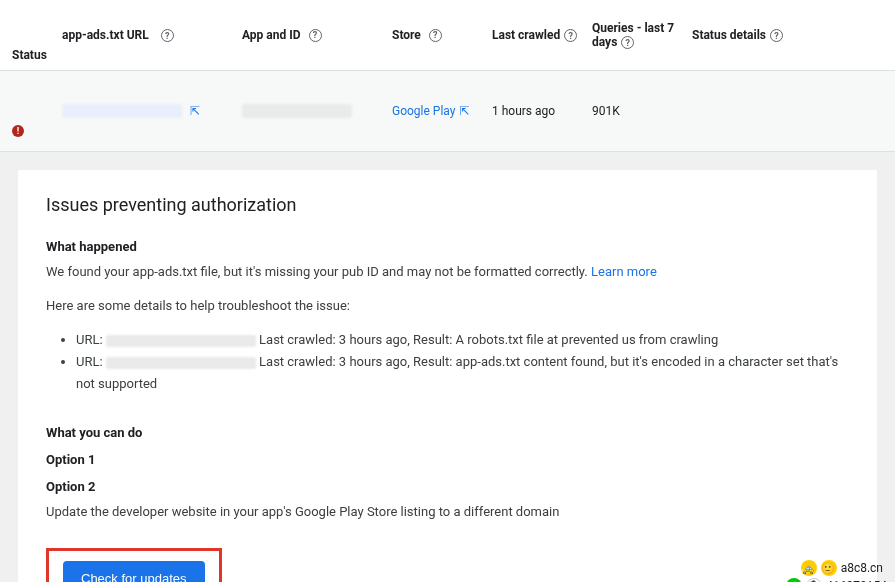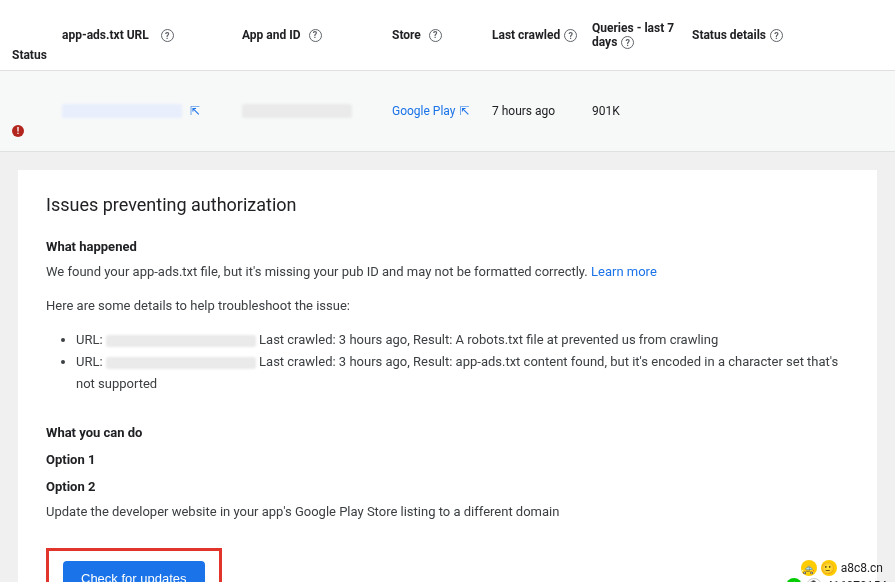--- a/index.html
+++ b/index.html
@@ -68,21 +68,21 @@
         <span class="blur"></span>
         <span class="ext-icon">⇱</span>
       </div>
     <div class="col-app">
         <span class="blur-gray"></span>
       </div>
     <div class="col-store">
         <span class="link">Google Play</span>
         <span class="ext-icon">⇱</span>
       </div>
-    <div class="col-crawled">7 hours ago</div>
+    <div class="col-crawled">1 hours ago</div>
     <div class="col-queries">901K</div>
   </div>
 </div>
 
 <div class="card">
   <h2>Issues preventing authorization</h2>
 
   <h4>What happened</h4>
   <p class="body-text">
     <span>We found your app-ads.txt file, but it's missing your pub ID and may not be formatted correctly.</span>

